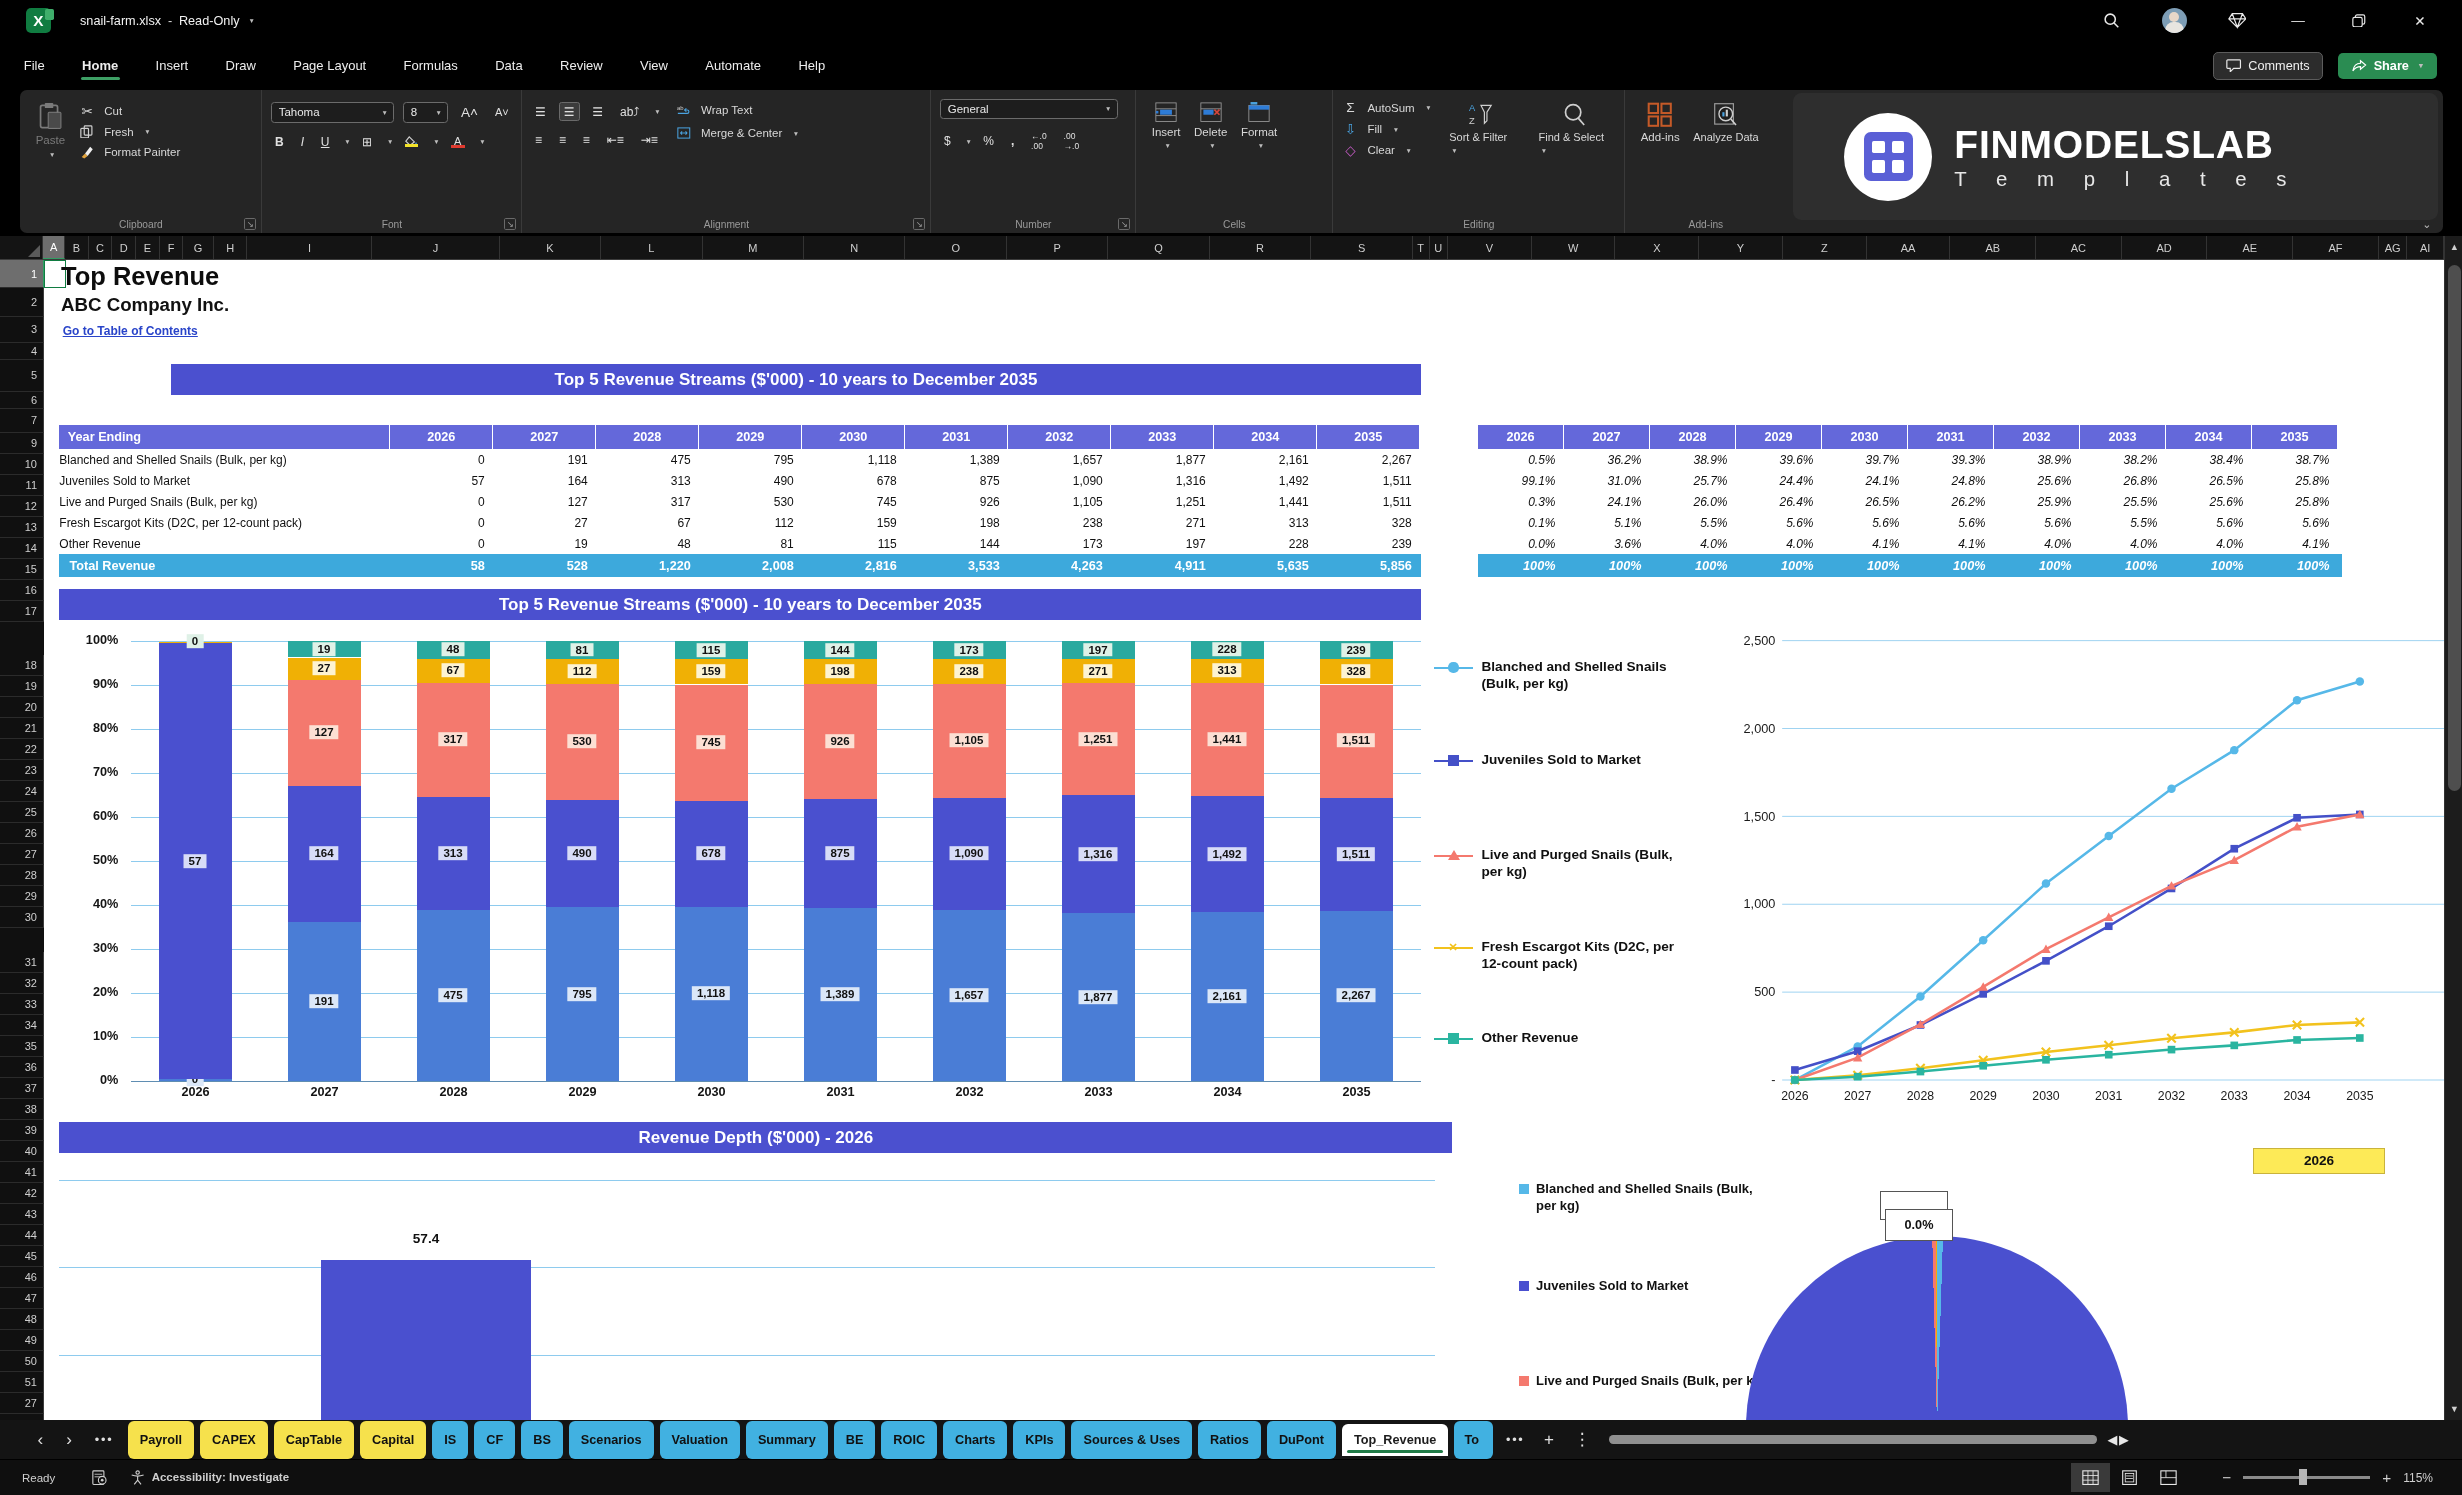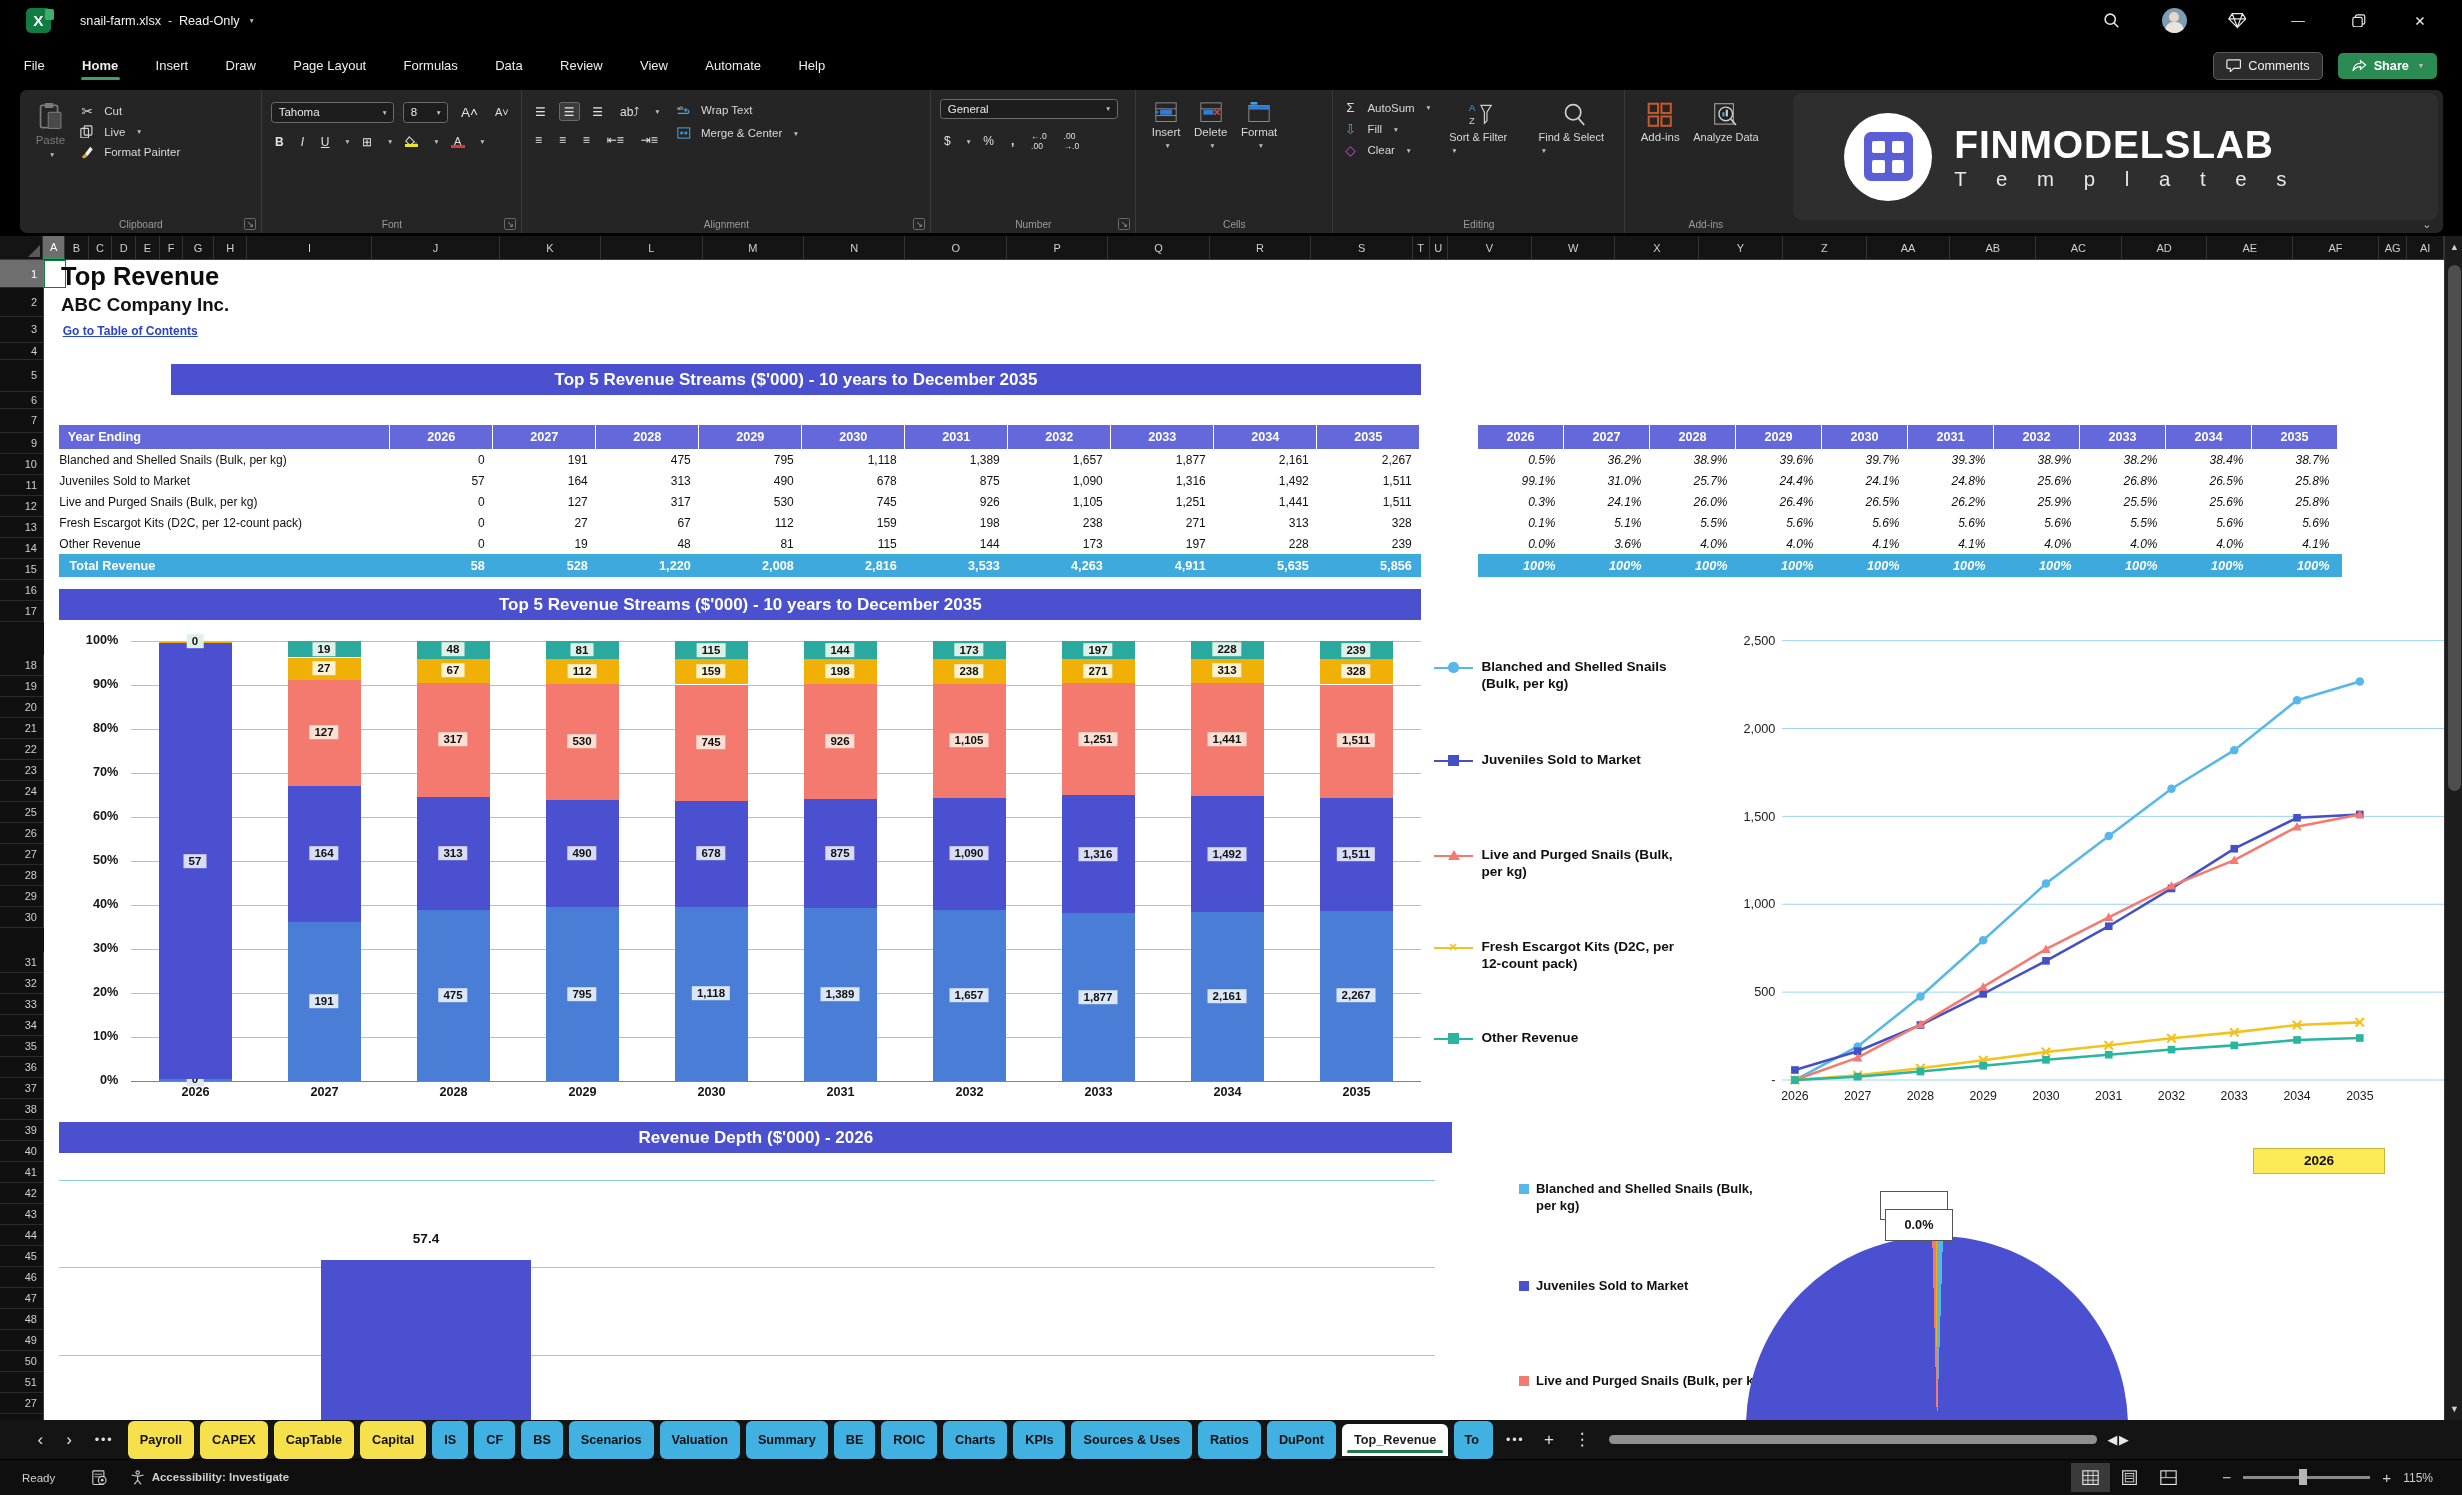--- a/index.html
+++ b/index.html
@@ -232,21 +232,21 @@
             <span class="icbox">✂</span>
             <span style="font-size:11.5px;">Cut</span>
           </div>
           <div class="rrow" style="margin:0;">
             <span class="icbox">
               <svg width="13.6" height="13.6" viewBox="0 0 16 16">
                   <rect x="1" y="4" width="9" height="11" rx="1" fill="none" stroke="#cfcfcf" stroke-width="1.4"></rect>
                   <rect x="5" y="1" width="9" height="11" rx="1" fill="none" stroke="#cfcfcf" stroke-width="1.4"></rect>
                 </svg>
             </span>
-            <span style="font-size:11.5px;">Live</span>
+            <span style="font-size:11.5px;">Fresh</span>
             <span class="caret">▾</span>
           </div>
           <div class="rrow" style="margin:0;">
             <span class="icbox">
               <svg width="13.6" height="13.6" viewBox="0 0 16 16">
                   <path d="M2 14 L6 10 L9 13 L5 16 Z" fill="#e2a33c"></path>
                   <path d="M6 10 L12 2 L15 5 L9 13 Z" fill="#f0f0f0"></path>
                 </svg>
             </span>
             <span style="font-size:11.5px;">Format Painter</span>

